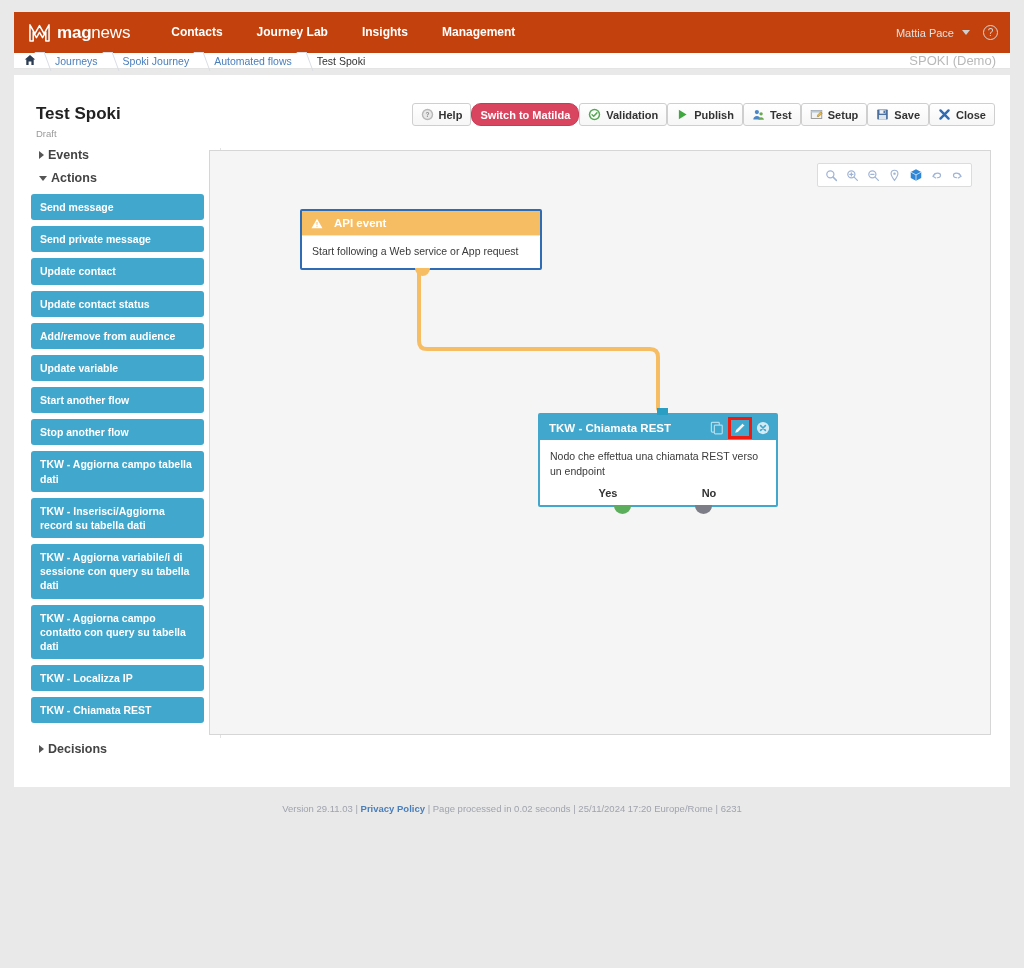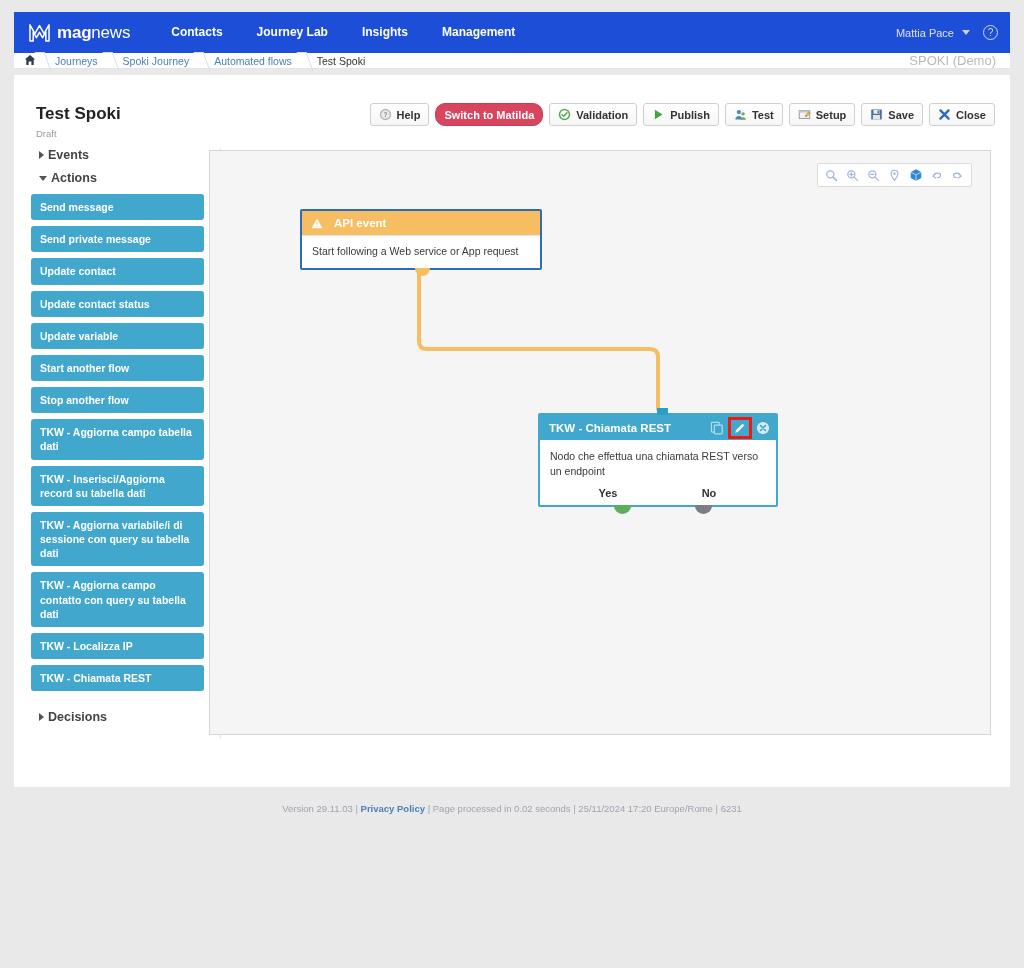--- a/index.html
+++ b/index.html
@@ -10,21 +10,21 @@
     font-family:"Liberation Sans", sans-serif;
     -webkit-font-smoothing:antialiased;
   }
 
   
   #page { position:relative; width:1024px; height:968px; background:#e9e9e9; }
 
   
   .topnav{
     position:absolute; left:14px; top:12px; width:996px; height:41px;
-    background:#1d4ed8; display:flex; align-items:center;
+    background:#c2410c; display:flex; align-items:center;
   }
   .logo-wrap{ display:flex; align-items:center; margin-left:14px; }
   .logo-mark{ width:23px; height:21px; margin-right:6px; }
   .logo-text{ color:#fff; font-size:17px; letter-spacing:-.2px; }
   .logo-text b{ font-weight:bold; }
   .logo-text span{ font-weight:400; }
   .navitems{ display:flex; align-items:center; margin-left:24px; }
   .navitem{
     color:#fff; font-size:12px; font-weight:bold; padding:0 17px;
     text-decoration:none; white-space:nowrap; line-height:41px;
@@ -65,21 +65,21 @@
     background:#fff;
   }
 
   
   .page-title{
     position:absolute; left:36px; top:104px; font-size:17px; font-weight:bold; color:#222;
   }
   .page-sub{
     position:absolute; left:36px; top:128px; font-size:9.5px; color:#9a9a9a;
   }
-  .toolbar{ position:absolute; right:29px; top:103px; display:flex; gap:6px; }
+  .toolbar{ position:absolute; right:29px; top:103px; display:flex; gap:0; }
   .tbtn{
     display:flex; align-items:center; gap:5px;
     height:23px; padding:0 8px; border:1px solid #cfcfcf; border-radius:3px;
     background:linear-gradient(#ffffff,#f6f6f6);
     font-size:11px; font-weight:bold; color:#333; white-space:nowrap; cursor:pointer;
   }
   .tbtn.matilda{
     background:#d9455f; border-color:#c93b55; color:#fff;border-radius:10px;
   }
   .ico{ width:13px; height:13px; flex:0 0 auto; display:block; }
@@ -297,20 +297,21 @@
 
     <div class="sec-head">
       <span class="tri-down"></span>
       <span>Actions</span>
     </div>
 
     <div class="act">Send message</div>
     <div class="act">Send private message</div>
     <div class="act">Update contact</div>
     <div class="act">Update contact status</div>
+    <div class="act">Add/remove from audience</div>
     <div class="act">Update variable</div>
     <div class="act">Start another flow</div>
     <div class="act">Stop another flow</div>
     <div class="act">TKW - Aggiorna campo tabella dati</div>
     <div class="act">TKW - Inserisci/Aggiorna record su tabella dati</div>
     <div class="act">TKW - Aggiorna variabile/i di sessione con query su tabella dati</div>
     <div class="act">TKW - Aggiorna campo contatto con query su tabella dati</div>
     <div class="act">TKW - Localizza IP</div>
     <div class="act">TKW - Chiamata REST</div>
 

